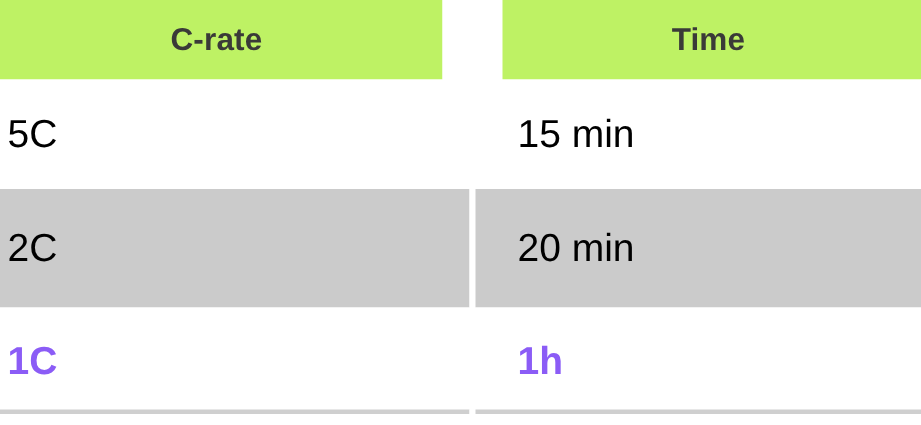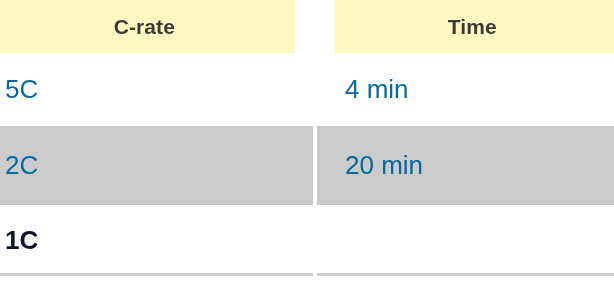--- a/index.html
+++ b/index.html
@@ -38,56 +38,56 @@
   }
 
   
   .col-crate { width: 313px; }
   .col-gutter { width: 4px; background: #ffffff; flex: 0 0 4px; }
   .col-time  { width: 297px; }
 
   
   .row-header { height: 53px; }
   .row-header .t-cell {
-    background: #fef9c3;
+    background: #bef264;
     height: 53px;
     justify-content: center;
     font-weight: bold;
     font-size: 21px;
     color: #3a3a38;
     letter-spacing: 0.1px;
   }
   .row-header .col-crate { padding-right: 6px; }
   .row-header .col-time  { padding-right: 4px; margin-left: 36px; }
 
   
   .row-body { height: 76px; }
   .row-body .t-cell {
     height: 76px;
     font-size: 26px;
-    color: #0369a1;
+    color: #000000;
     padding-left: 5px;
     justify-content: flex-start;
   }
   .row-body .col-time { padding-left: 28px; }
 
   .row-white .t-cell { background: #ffffff; }
   .row-gray  .t-cell { background: #cbcbcb; }
 
   .row-white.row-1 { height: 73px; }
   .row-white.row-1 .t-cell { height: 73px; }
 
   .row-gray.row-2 { height: 79px; border-radius: 19px; }
   .row-gray.row-2 .t-cell { height: 79px; }
 
   .row-white.row-3 { height: 68px; }
   .row-white.row-3 .t-cell {
     height: 70px;
     font-weight: bold;
-    color: #0f172a;
+    color: #8b5cf6;
   }
 
   
   .bottom-rule {
     display: flex;
     width: 614px;
     height: 3px;
   }
   .bottom-rule .seg {
     height: 3px;
@@ -110,32 +110,33 @@
 
   <div class="t-row row-header">
     <div class="t-cell col-crate">C-rate</div>
     <div class="col-gutter"></div>
     <div class="t-cell col-time">Time</div>
   </div>
 
   <div class="t-row row-body row-white row-1">
     <div class="t-cell col-crate">5C</div>
     <div class="col-gutter"></div>
-    <div class="t-cell col-time">4 min</div>
+    <div class="t-cell col-time">15 min</div>
   </div>
 
   <div class="t-row row-body row-gray row-2">
     <div class="t-cell col-crate">2C</div>
     <div class="col-gutter"></div>
     <div class="t-cell col-time">20 min</div>
   </div>
 
   <div class="t-row row-body row-white row-3">
     <div class="t-cell col-crate">1C</div>
     <div class="col-gutter"></div>
+    <div class="t-cell col-time">1h</div>
   </div>
 
   <div class="bottom-rule">
     <div class="seg seg-left"></div>
     <div class="seg-gap"></div>
     <div class="seg seg-right"></div>
   </div>
 
   <div class="spacer-bottom"></div>
 </div>

